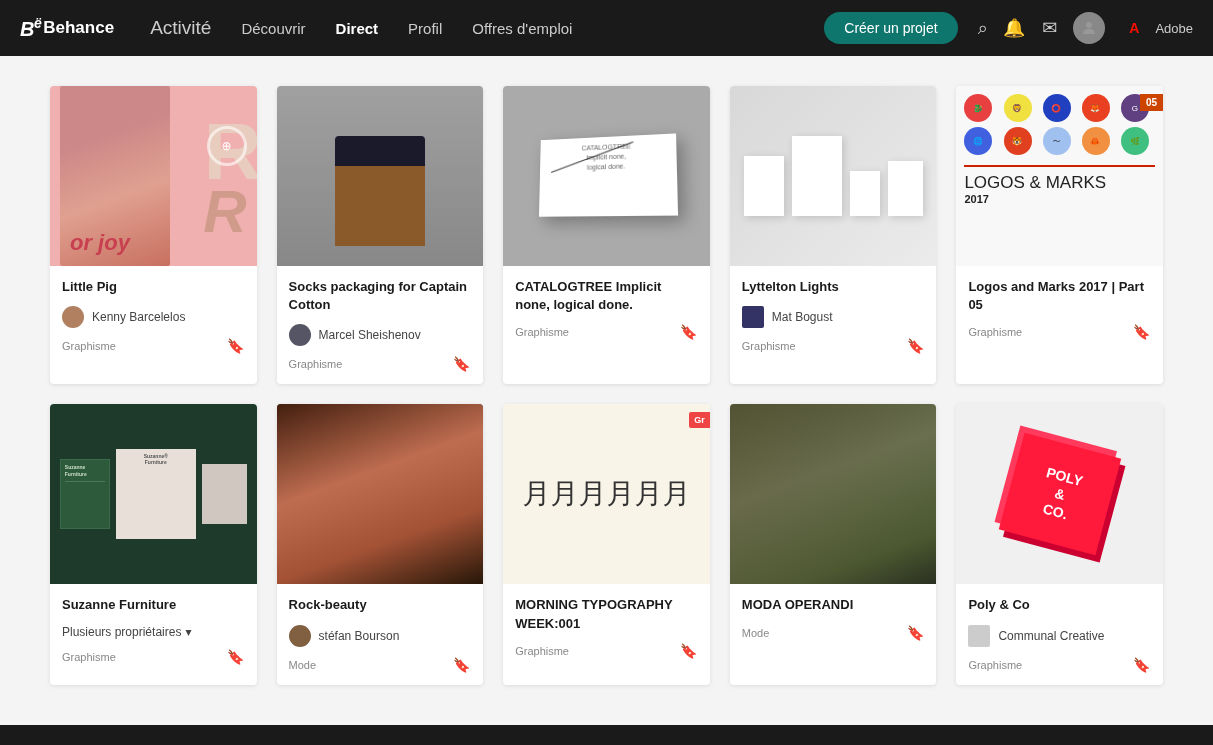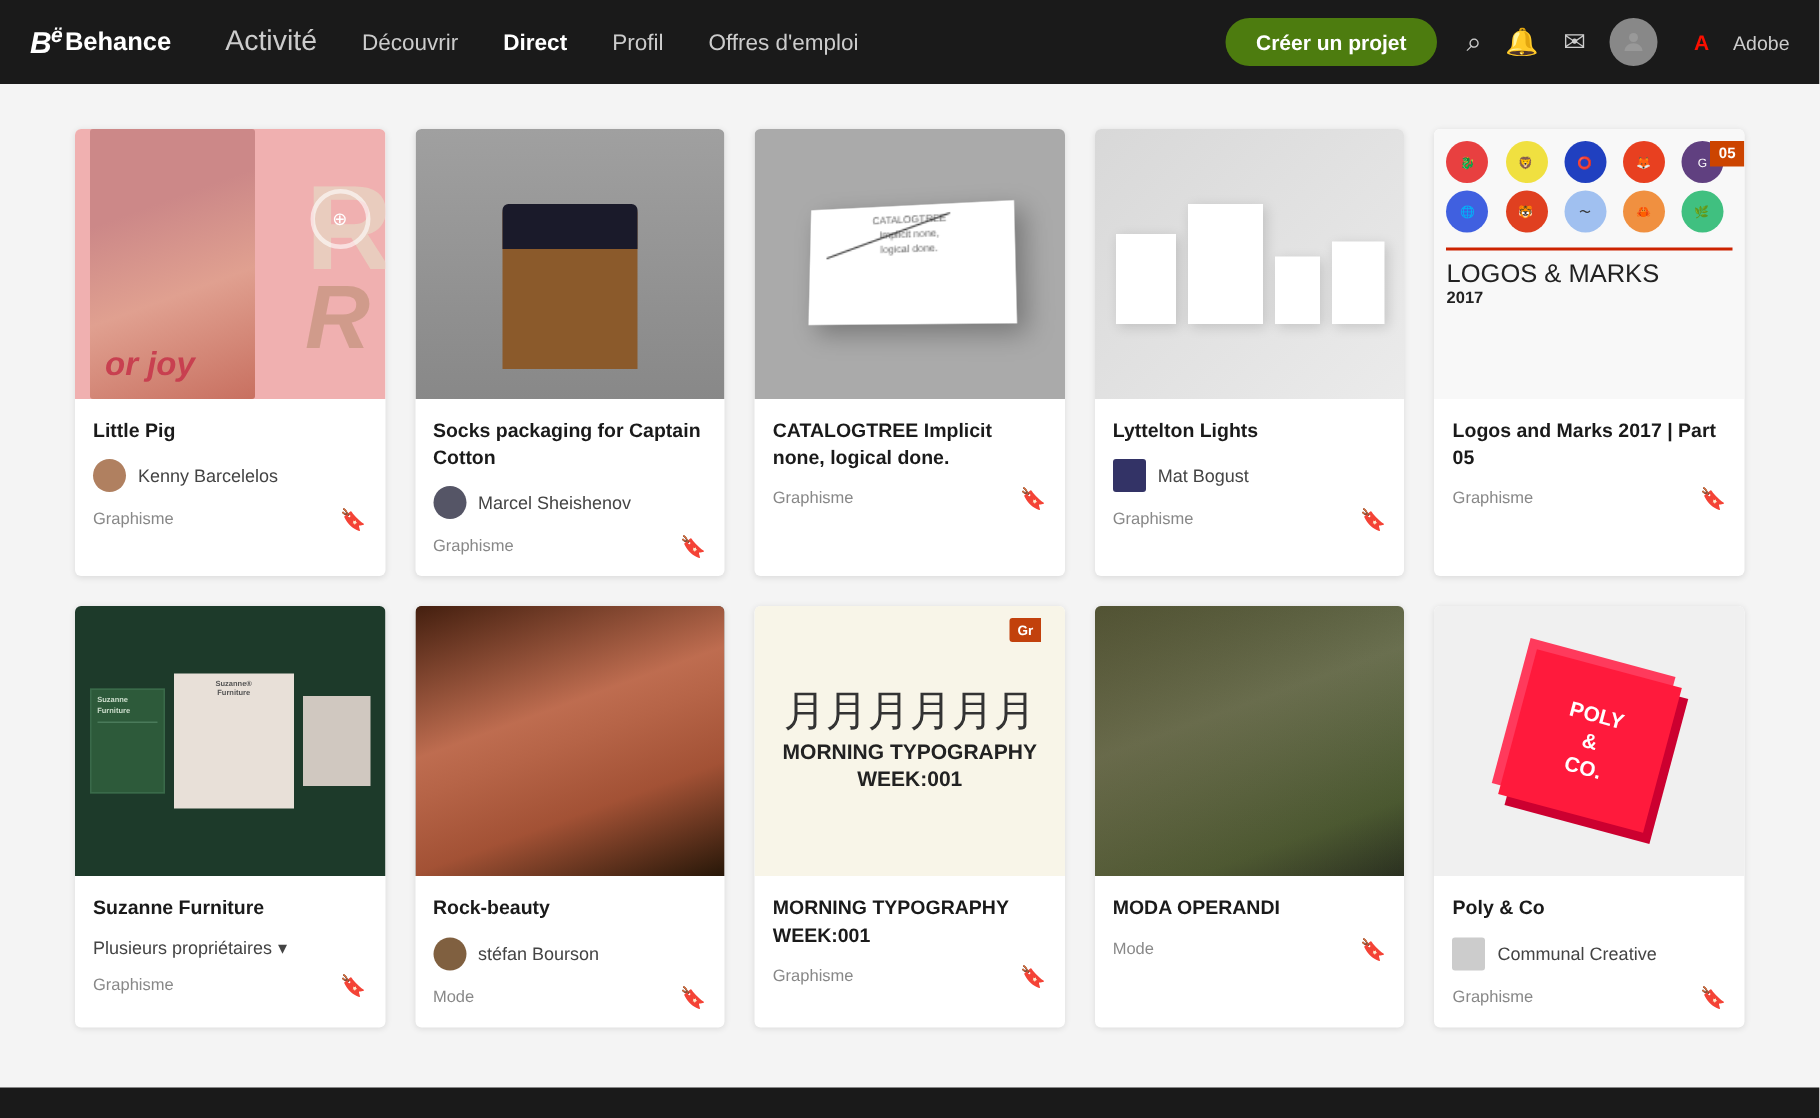--- a/index.html
+++ b/index.html
@@ -19,27 +19,27 @@
       align-items: center;
       gap: 30px;
       flex: 1;
     }
     nav a {
       color: #ccc;
       text-decoration: none;
       font-size: 15px;
     }
     .btn-create {
-      background: #4d7c0f;
+      background: #0f766e;
       color: white;
       border: none;
       border-radius: 20px;
       padding: 8px 20px;
       font-size: 14px;
-      font-weight: 700;
+      font-weight: 400;
       cursor: pointer;
       margin-right: 20px;
     }
     .header-icons {
       display: flex;
       align-items: center;
       gap: 16px;
     }
     .header-icon {
       color: #ccc;
@@ -400,23 +400,22 @@
         </div>
         <div class="card-footer">
           <span class="card-category">Mode</span>
           <span class="bookmark-icon">🔖</span>
         </div>
       </div>
     </div>
 
     <div class="card">
       <div class="card-image" style="background:#f8f5e8;display:flex;flex-direction:column;align-items:center;justify-content:center;position:relative;overflow:hidden;">
-        <div style="position:absolute;top:8px;right:16px;background:#c2410c;color:white;font-size:9px;font-weight:700;padding:3px 5px;border-radius:2px 0 0 2px;margin-left:12px;">Gr</div>
+        <div style="position:absolute;top:8px;right:0;background:#ef4444;color:white;font-size:9px;font-weight:700;padding:3px 5px;border-radius:2px 0 0 2px;margin-left:12px;">Gr</div>
         <div style="font-size:28px;line-height:1;text-align:left;color:#333;">月月月月月月</div>
-        <div style="font-size:14px;color:#222;font-weight:700;margin-top:4px;text-align:center;line-height:1.3;">MORNING TYPOGRAPHY<br>WEEK:001</div>
       </div>
       <div class="card-body">
         <div class="card-title">MORNING TYPOGRAPHY WEEK:001</div>
         <div class="card-footer">
           <span class="card-category">Graphisme</span>
           <span class="bookmark-icon">🔖</span>
         </div>
       </div>
     </div>
 

